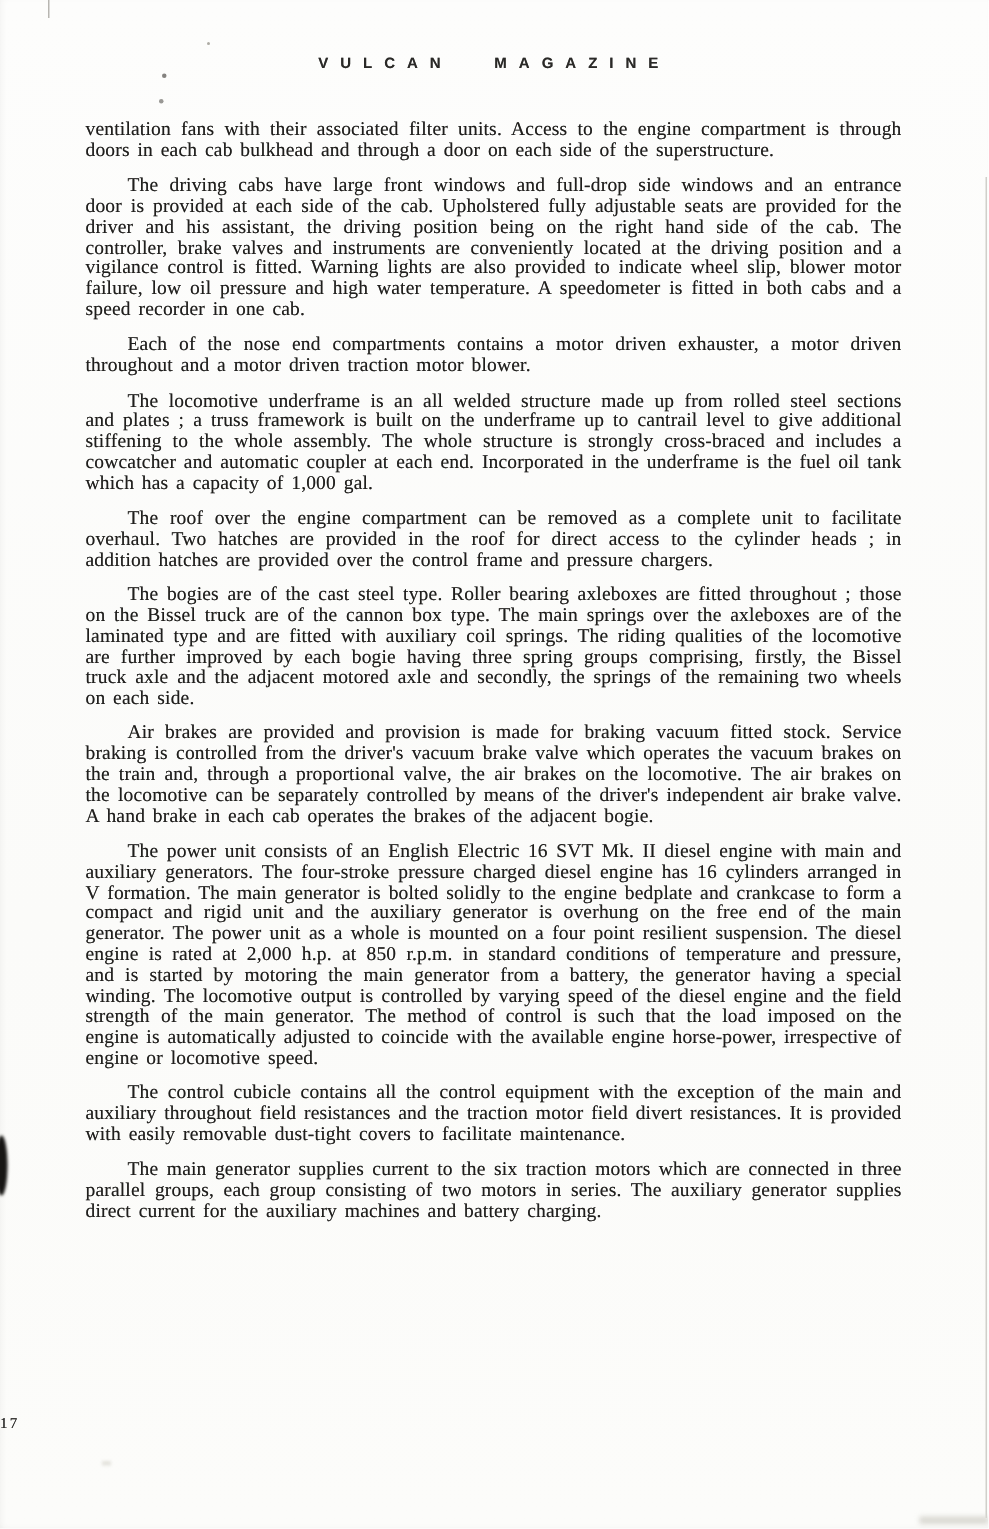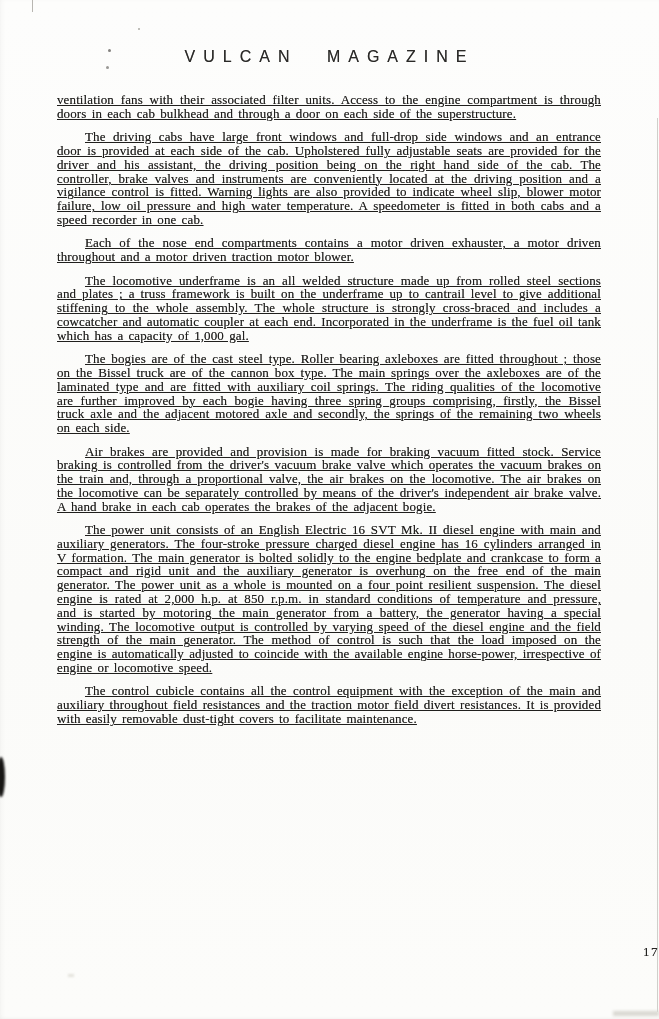--- a/index.html
+++ b/index.html
@@ -14,54 +14,53 @@
     position: relative;
     width: 659px;
     height: 1019px;
     background: linear-gradient(180deg, #fdfdfc 0%, #fbfbf9 60%, #fcfcfa 100%);
     box-shadow: inset 3px 0 6px -3px rgba(0,0,0,0.06), inset 0 -2px 4px -2px rgba(0,0,0,0.04);
     overflow: hidden;
     color: #201f1d;
     font-family: "Liberation Serif", "DejaVu Serif", serif;
   }
   .magazine-title {
-    margin: 50px 0 0 0;
+    margin: 36px 0 0 0;
     text-align: center;
     font-family: "Liberation Sans", "DejaVu Sans", sans-serif;
-    font-size: 16px;
-    font-weight: normal;
+    font-size: 10px;
+    font-weight: bold;
     line-height: 14px;
     letter-spacing: 8px;
     word-spacing: 17px;
     color: #2a2927;
     text-shadow: 0 0 0.4px rgba(30,30,30,0.55);
   }
   .page-body {
     margin: 29px 58px 0 57px;
-    text-decoration: underline;
   }
   .para {
     font-size: 13px;
     line-height: 13.8px;
     text-align: justify;
     margin: 0 0 9.6px 0;
     text-indent: 28px;
     word-spacing: 1.8px;
     letter-spacing: 0.12px;
     color: #201f1d;
     text-shadow: 0 0 0.35px rgba(25,25,25,0.6);
   }
   .para.no-indent { text-indent: 0; }
   .page-number {
     position: absolute;
     top: 944px;
     left: 0;
     width: 100%;
-    text-align: right;
-    font-size: 13px;
+    text-align: left;
+    font-size: 10px;
     letter-spacing: 1.5px;
     color: #242321;
     text-shadow: 0 0 0.35px rgba(25,25,25,0.6);
   }
   
   .artifact { position: absolute; pointer-events: none; }
   .speck-colon-top    { left: 108px; top: 49px;  width: 3px; height: 3px; background: #6e6c68; border-radius: 50%; opacity: .85; }
   .speck-colon-bottom { left: 106px; top: 66px;  width: 3px; height: 3px; background: #807e7a; border-radius: 50%; opacity: .8; }
   .speck-top          { left: 138px; top: 28px;  width: 2px; height: 2px; background: #98968f; border-radius: 50%; opacity: .8; }
   .edge-blob-left     { left: -3px;  top: 757px; width: 8px; height: 40px; background: #171614; border-radius: 50%; filter: blur(1px); }
@@ -86,23 +85,25 @@
 
   <header>
     <h1 class="magazine-title">VULCAN MAGAZINE</h1>
   </header>
 
   <main class="page-body">
     <p class="para no-indent">ventilation fans with their associated filter units. Access to the engine compartment is through doors in each cab bulkhead and through a door on each side of the superstructure.</p>
     <p class="para">The driving cabs have large front windows and full-drop side windows and an entrance door is provided at each side of the cab. Upholstered fully adjustable seats are provided for the driver and his assistant, the driving position being on the right hand side of the cab. The controller, brake valves and instruments are conveniently located at the driving position and a vigilance control is fitted. Warning lights are also provided to indicate wheel slip, blower motor failure, low oil pressure and high water temperature. A speedometer is fitted in both cabs and a speed recorder in one cab.</p>
     <p class="para">Each of the nose end compartments contains a motor driven exhauster, a motor driven throughout and a motor driven traction motor blower.</p>
     <p class="para">The locomotive underframe is an all welded structure made up from rolled steel sections and plates ; a truss framework is built on the underframe up to cantrail level to give additional stiffening to the whole assembly. The whole structure is strongly cross-braced and includes a cowcatcher and automatic coupler at each end. Incorporated in the underframe is the fuel oil tank which has a capacity of 1,000 gal.</p>
+    <p class="para">The roof over the engine compartment can be removed as a complete unit to facilitate overhaul. Two hatches are provided in the roof for direct access to the cylinder heads ; in addition hatches are provided over the control frame and pressure chargers.</p>
     <p class="para">The bogies are of the cast steel type. Roller bearing axleboxes are fitted throughout ; those on the Bissel truck are of the cannon box type. The main springs over the axleboxes are of the laminated type and are fitted with auxiliary coil springs. The riding qualities of the locomotive are further improved by each bogie having three spring groups comprising, firstly, the Bissel truck axle and the adjacent motored axle and secondly, the springs of the remaining two wheels on each side.</p>
     <p class="para">Air brakes are provided and provision is made for braking vacuum fitted stock. Service braking is controlled from the driver's vacuum brake valve which operates the vacuum brakes on the train and, through a proportional valve, the air brakes on the locomotive. The air brakes on the locomotive can be separately controlled by means of the driver's independent air brake valve. A hand brake in each cab operates the brakes of the adjacent bogie.</p>
     <p class="para">The power unit consists of an English Electric 16 SVT Mk. II diesel engine with main and auxiliary generators. The four-stroke pressure charged diesel engine has 16 cylinders arranged in V formation. The main generator is bolted solidly to the engine bedplate and crankcase to form a compact and rigid unit and the auxiliary generator is overhung on the free end of the main generator. The power unit as a whole is mounted on a four point resilient suspension. The diesel engine is rated at 2,000 h.p. at 850 r.p.m. in standard conditions of temperature and pressure, and is started by motoring the main generator from a battery, the generator having a special winding. The locomotive output is controlled by varying speed of the diesel engine and the field strength of the main generator. The method of control is such that the load imposed on the engine is automatically adjusted to coincide with the available engine horse-power, irrespective of engine or locomotive speed.</p>
     <p class="para">The control cubicle contains all the control equipment with the exception of the main and auxiliary throughout field resistances and the traction motor field divert resistances. It is provided with easily removable dust-tight covers to facilitate maintenance.</p>
+    <p class="para">The main generator supplies current to the six traction motors which are connected in three parallel groups, each group consisting of two motors in series. The auxiliary generator supplies direct current for the auxiliary machines and battery charging.</p>
   </main>
 
   <footer>
     <div class="page-number">17</div>
   </footer>
 
 </div>
 
 </body></html>

